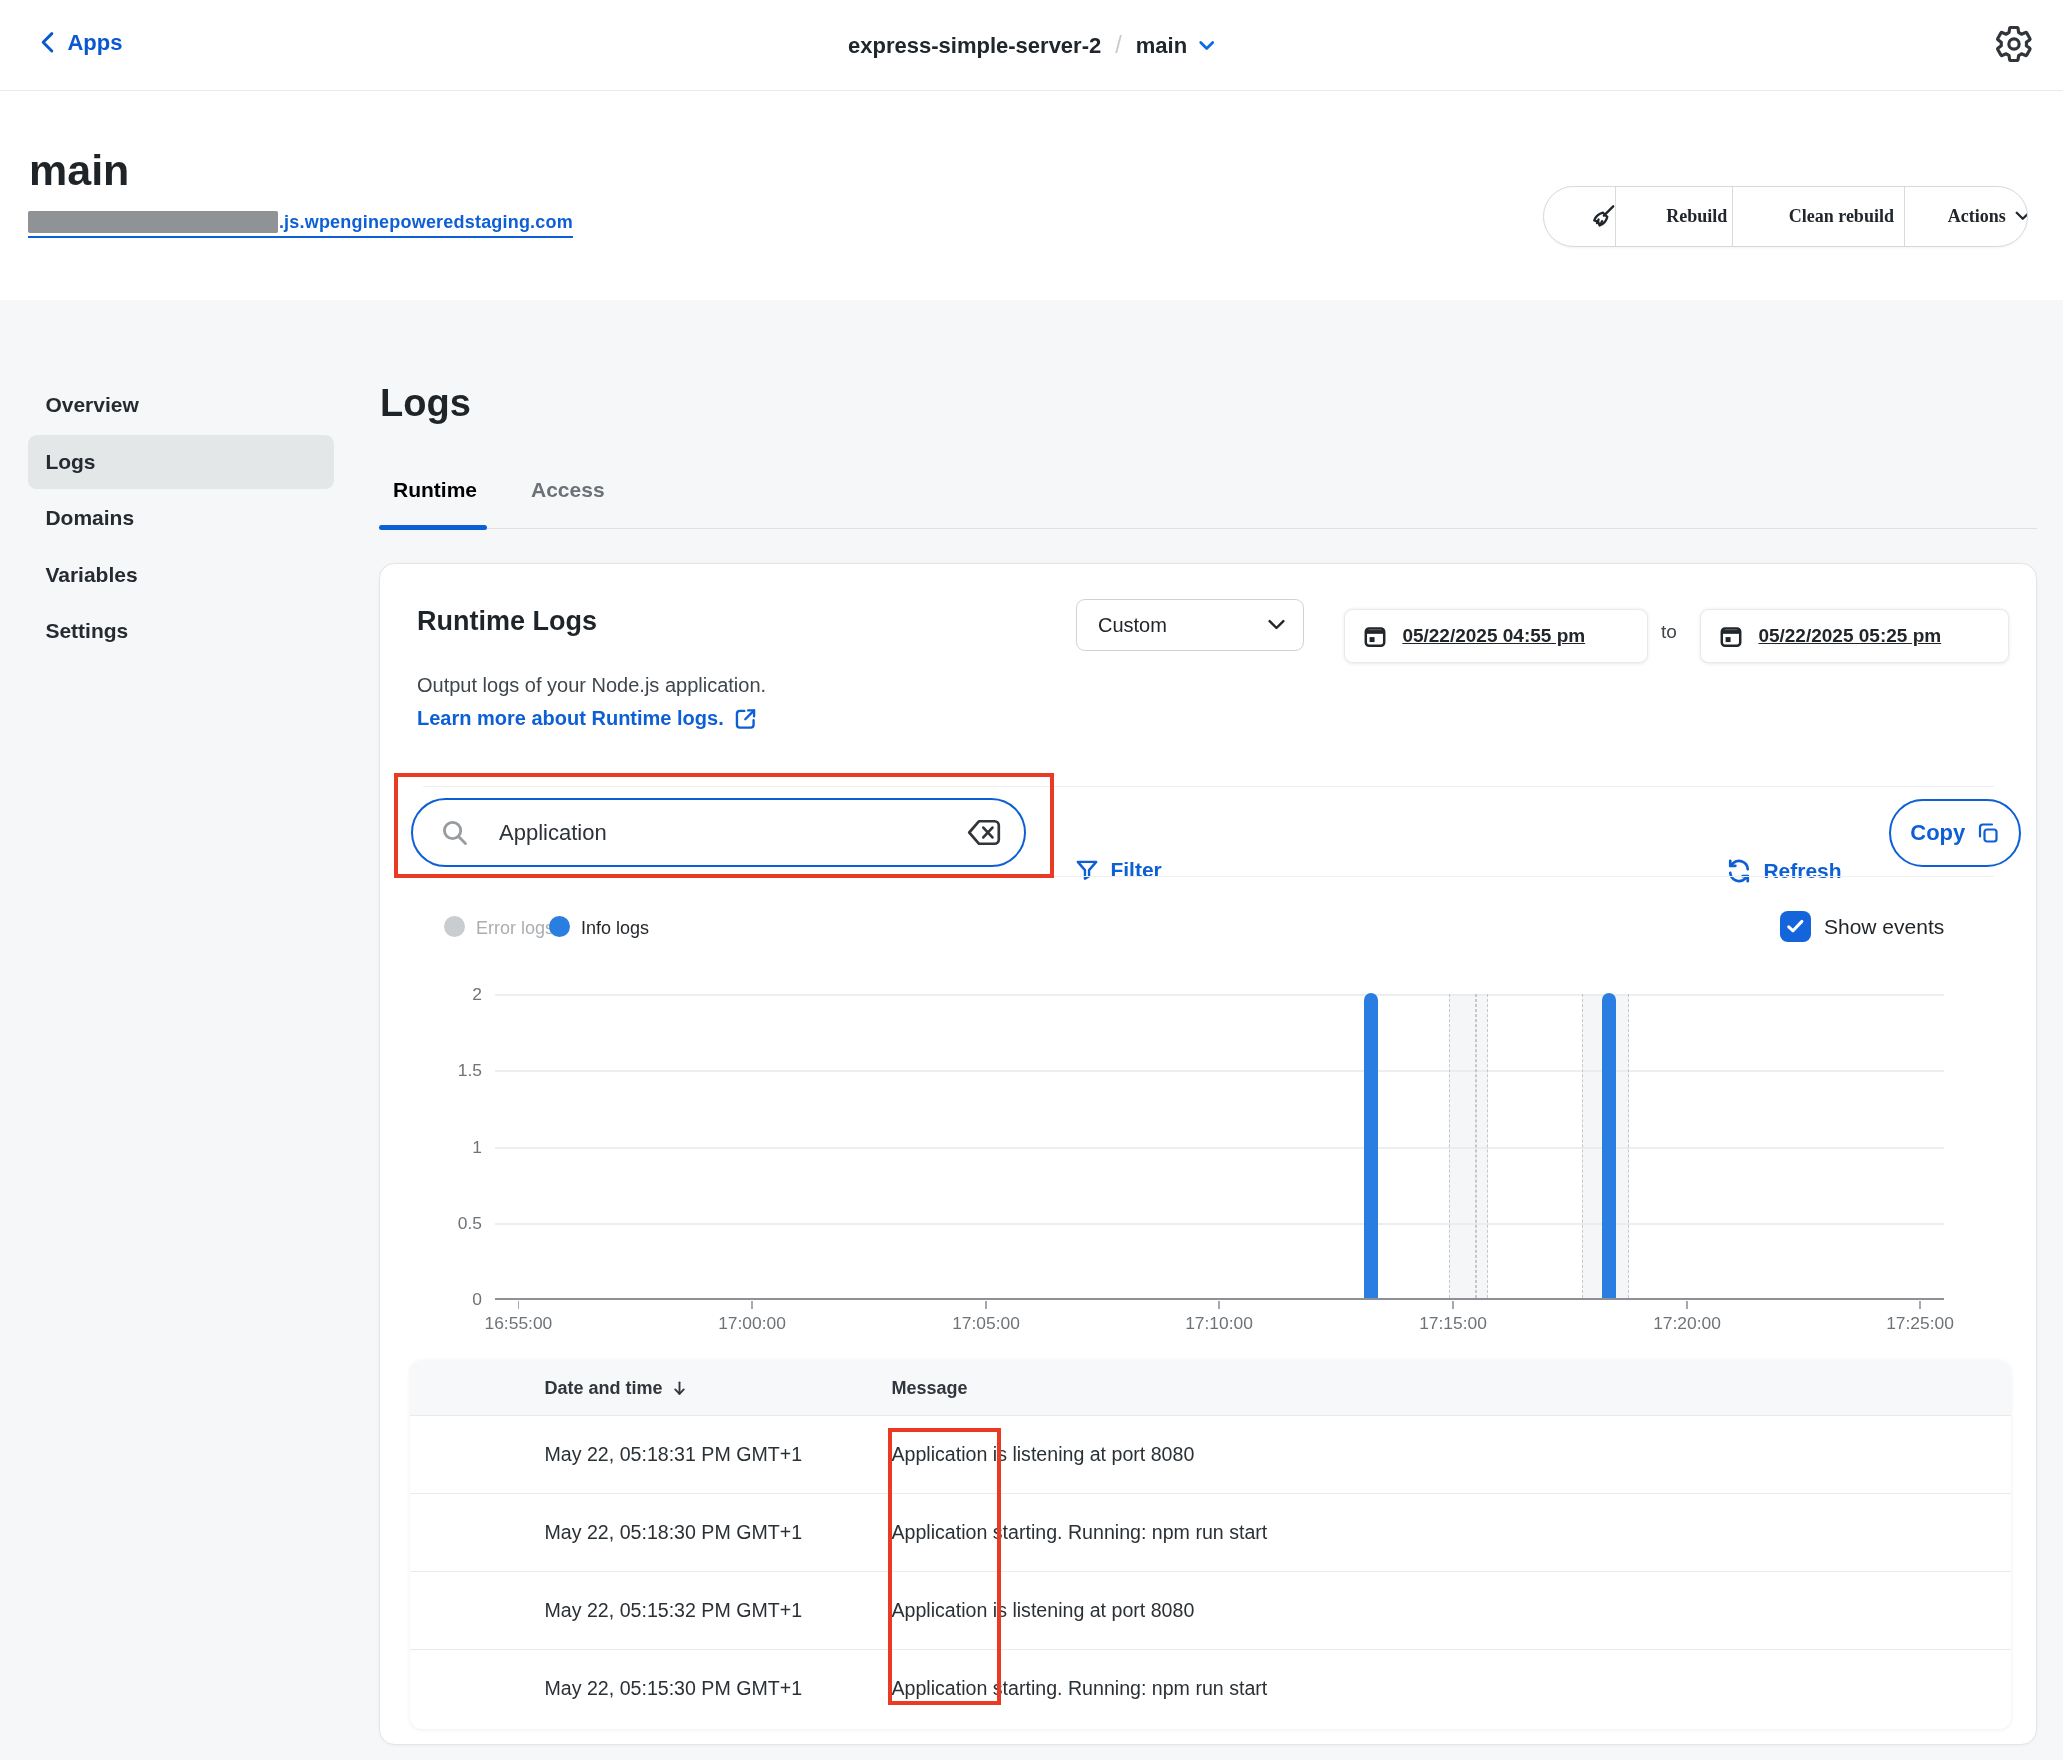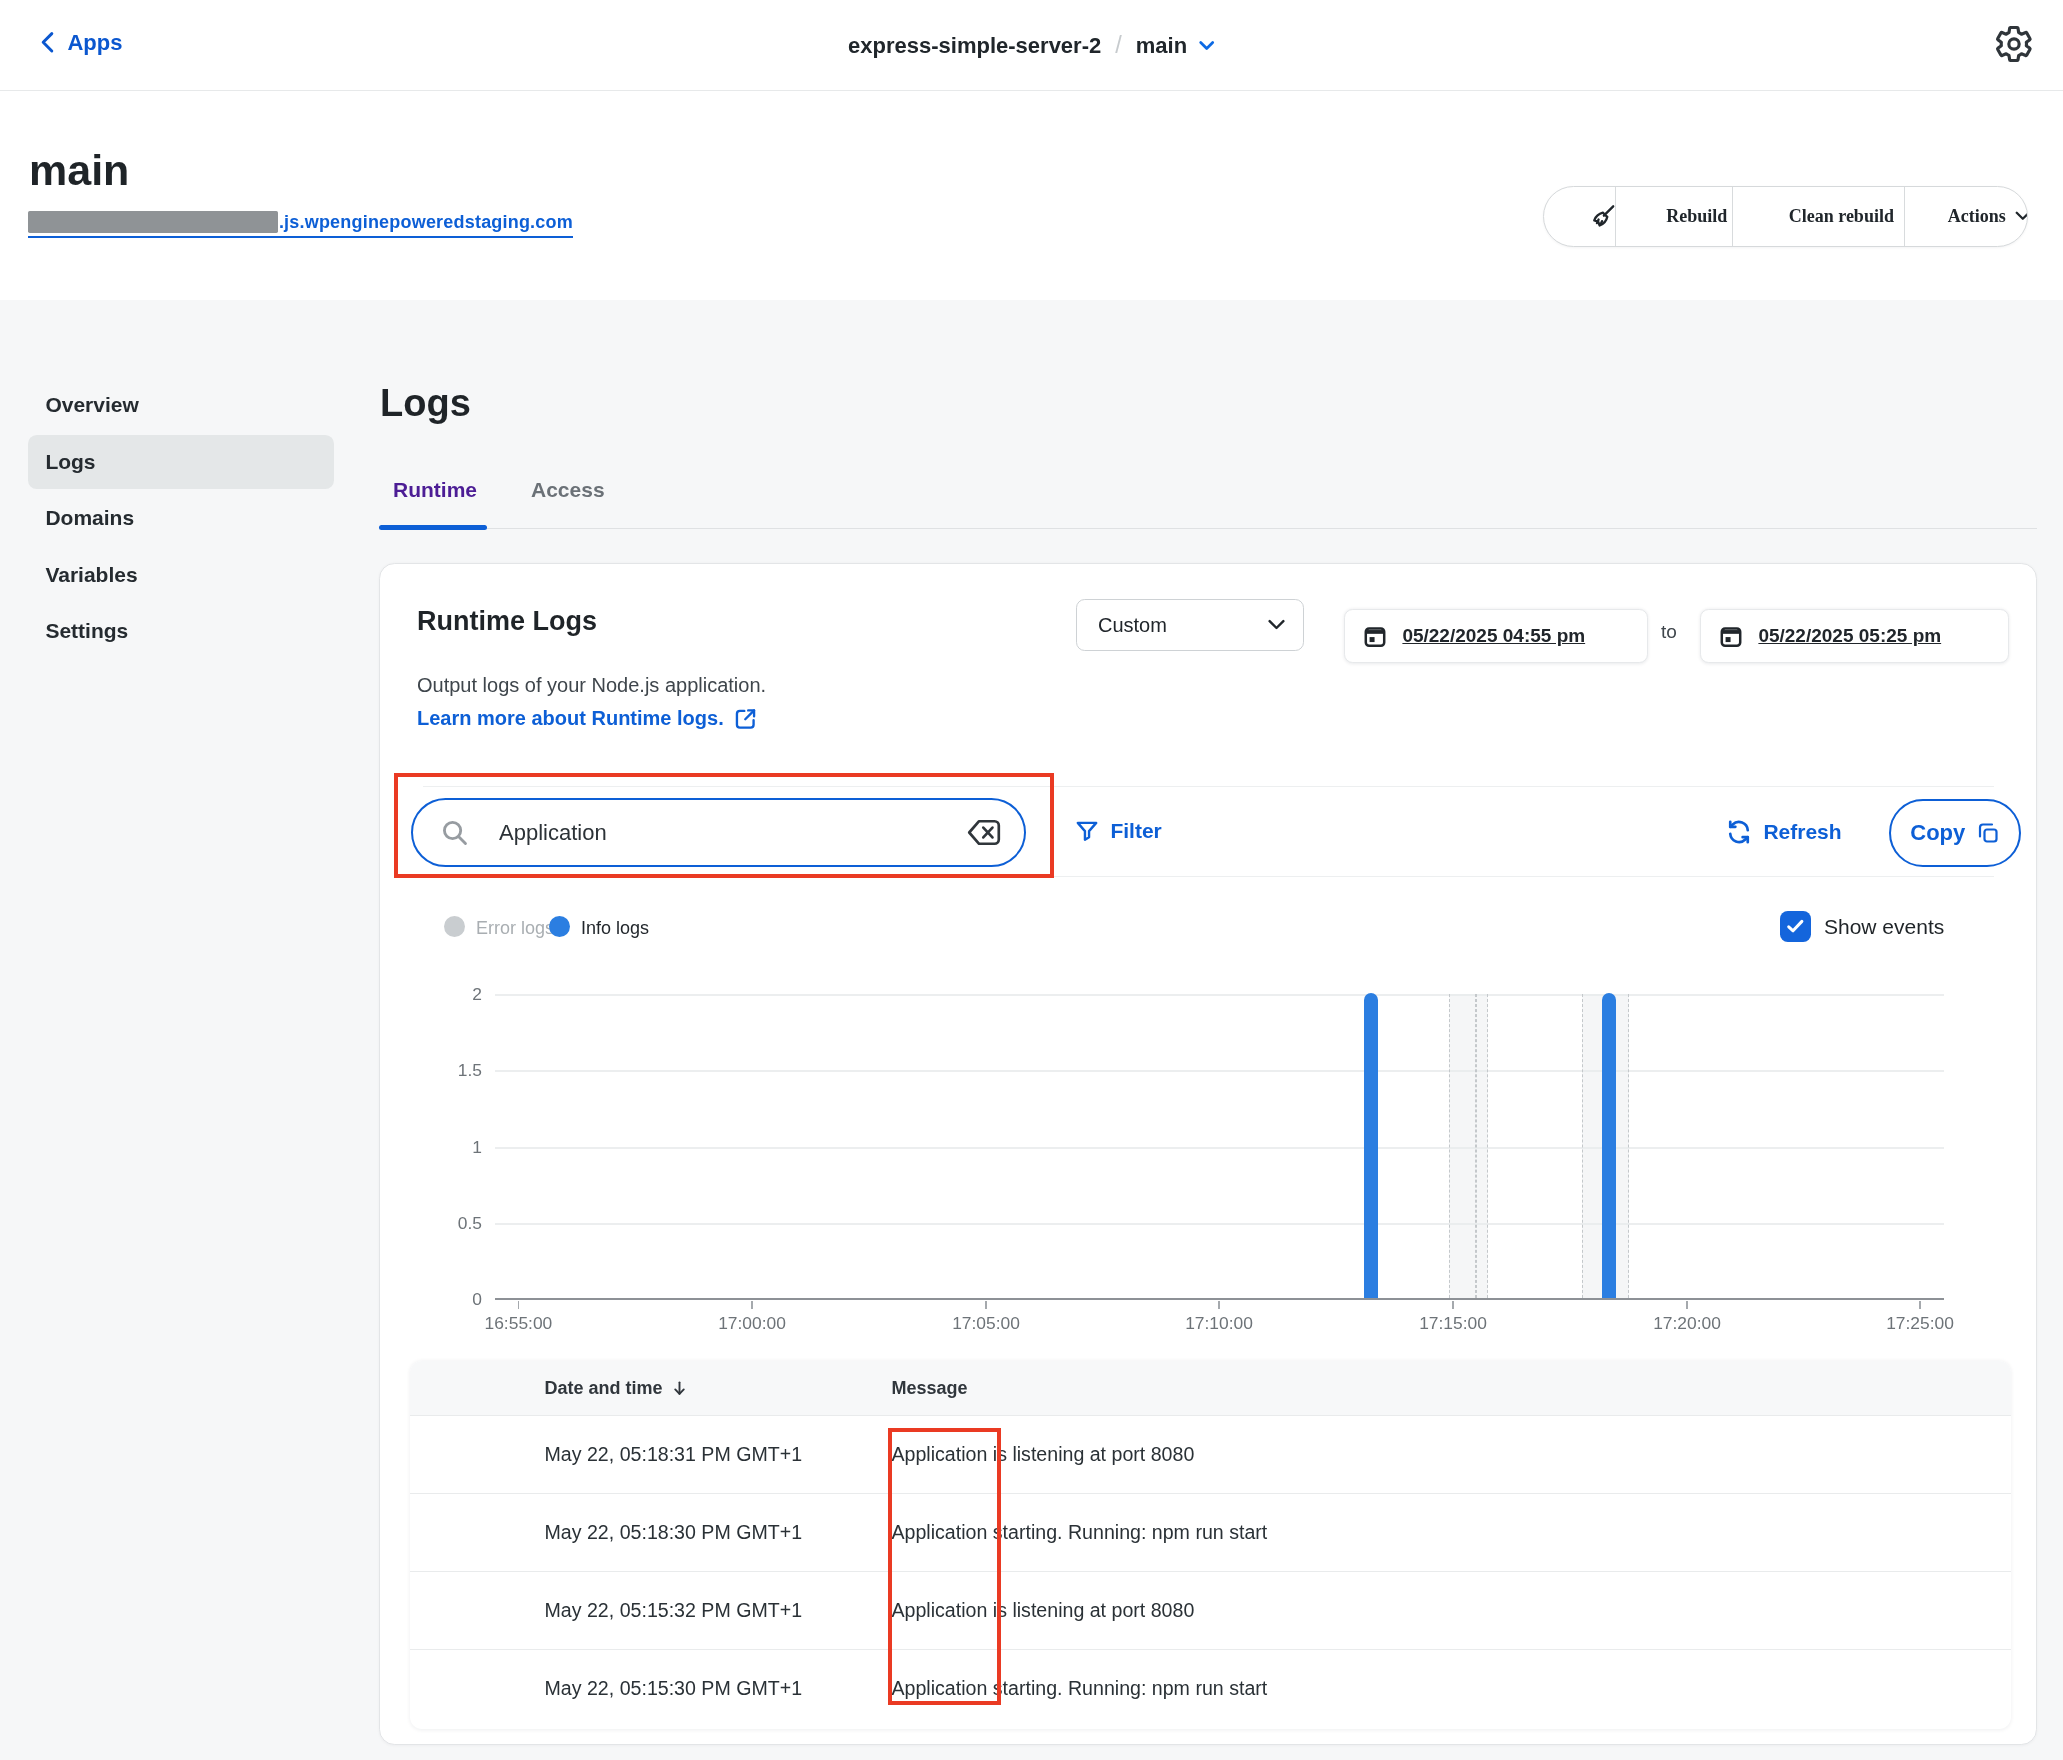--- a/index.html
+++ b/index.html
@@ -49,21 +49,21 @@
   .side-item { height:54px; display:flex; align-items:center; padding-left:17.4px;
     margin-bottom:2.6px; font-size:21px; font-weight:700; color:#252b30;
     border-radius:8.7px; cursor:pointer; }
   .side-item.active { background:#e4e7e8; }
 
   
   .logs-title { position:absolute; left:380px; top:382px; font-size:38px; font-weight:700; color:#1f2428; }
   .tabs { position:absolute; left:393px; top:478px; display:flex; gap:54px;
     font-size:21px; font-weight:700; }
   .tab { background:none; border:none; font:inherit; cursor:pointer; color:#6b7177; }
-  .tab.active { color:#4c1d95; }
+  .tab.active { color:#000000; }
   .tab-underline { position:absolute; left:379px; top:525px; width:108px; height:5.2px;
     background:#0d5fd6; border-radius:2.6px; z-index:2; }
   .tabs-divider { position:absolute; left:379px; top:528px; width:1658px; height:0.9px; background:#dfe1e3; }
 
   
   .card { position:absolute; left:379px; top:563px; width:1658px; height:1182px;
     background:#fff; border:0.9px solid #e3e5e7; border-radius:15.6px;
     box-shadow:0 0.9px 2.6px rgba(16,24,40,.04); }
   .panel-title { position:absolute; left:37px; top:42px; font-size:27px; font-weight:700; color:#1f2428; }
   .panel-desc { position:absolute; left:37px; top:110px; font-size:20px; color:#3f464c; }
@@ -87,21 +87,21 @@
 
   .search-pill { position:absolute; left:31px; top:234px; width:615px; height:69px;
     border:2.2px solid #0d5fd6; border-radius:35px; background:#fff;
     display:flex; align-items:center; padding:0 21px 0 26px; gap:29px; }
   .search-pill input { flex:1; border:none; outline:none; font-size:22px; color:#2c3237;
     font-family:inherit; background:transparent; }
   .clear-btn { background:none; border:none; color:#30363b; cursor:pointer; }
 
   .filter-link, .refresh-link { position:absolute; display:flex; align-items:center; gap:10.4px;
     color:#0d5fd6; font-size:21px; font-weight:700; background:none; border:none;
-    font-family:inherit; cursor:pointer; }
+    font-family:inherit; cursor:pointer;margin-top:39px; }
   .filter-link { left:694px; top:254px; }
   .refresh-link { left:1345px; top:254px; }
   .copy-btn { position:absolute; left:1509px; top:235px; width:132px; height:68px;
     border:2.2px solid #0d5fd6; border-radius:35px; background:#fff; display:flex;
     align-items:center; justify-content:center; gap:10.4px; color:#0d5fd6;
     font-size:22px; font-weight:700; font-family:inherit; cursor:pointer; }
 
   
   .legend-dot { position:absolute; width:21px; height:21px; border-radius:50%; }
   .dot-error { left:64px; top:352px; background:#c9cdd0; }

